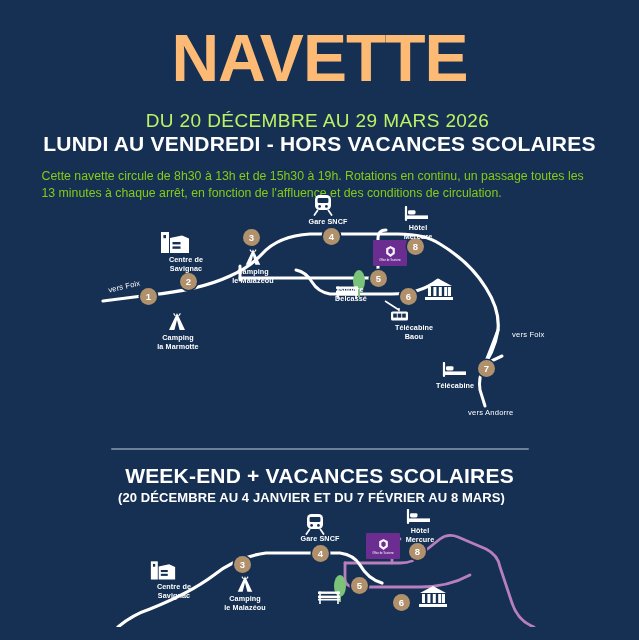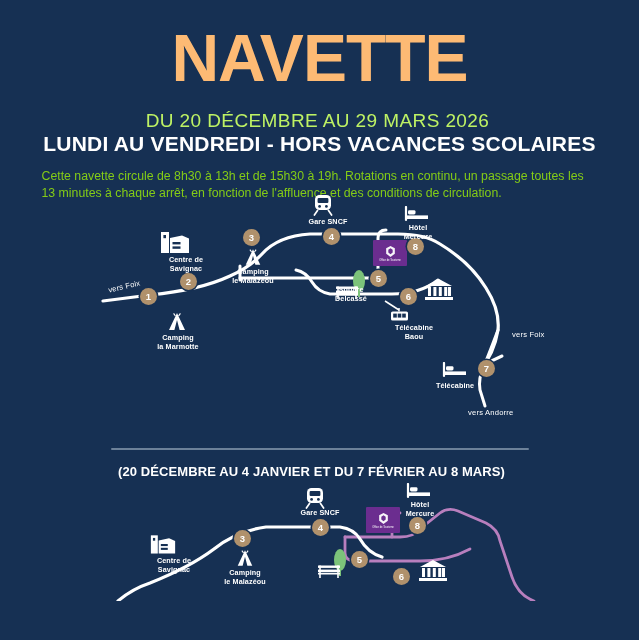--- a/index.html
+++ b/index.html
@@ -227,20 +227,21 @@
           <path d="M2 9.4 L24 9.4 L24 13 L2 13 Z" fill="#ffffff"></path>
         </svg>
       </div>
       <div class="lbl" style="left:426px;top:172px;width:58px;">Télécabine</div>
     </div>
   </div>
 
   <div class="divider"></div>
 
   <div class="section" style="margin-top:14px;">
+    <h2 class="sec-title">WEEK-END + VACANCES SCOLAIRES</h2>
     <p class="sec-title2">(20 DÉCEMBRE AU 4 JANVIER ET DU 7 FÉVRIER AU 8 MARS)</p>
 
     <div class="map" style="height:110px;margin-top:12px;">
       <svg width="639" height="110" viewBox="0 0 639 110">
 
         <path d="M345,46 L400,46 Q414,46 420,38 L440,22 Q448,16 458,20 L486,32 Q498,38 500,50 L512,86 Q518,104 534,110" fill="none" stroke="#b87fbe" stroke-width="2.8" stroke-linecap="round"></path>
         <path d="M345,46 L345,62 Q345,70 356,70 L420,70 Q448,70 470,58" fill="none" stroke="#b87fbe" stroke-width="2.8" stroke-linecap="round"></path>
         <path d="M392,46 L392,30 Q392,22 400,22" fill="none" stroke="#b87fbe" stroke-width="2.8" stroke-linecap="round"></path>
 
         <path d="M118,110 Q132,98 150,92 Q190,76 214,58 Q236,40 266,36 L340,36 Q354,38 360,48 Q368,62 382,66" fill="none" stroke="#ffffff" stroke-width="3.2" stroke-linecap="round"></path>

